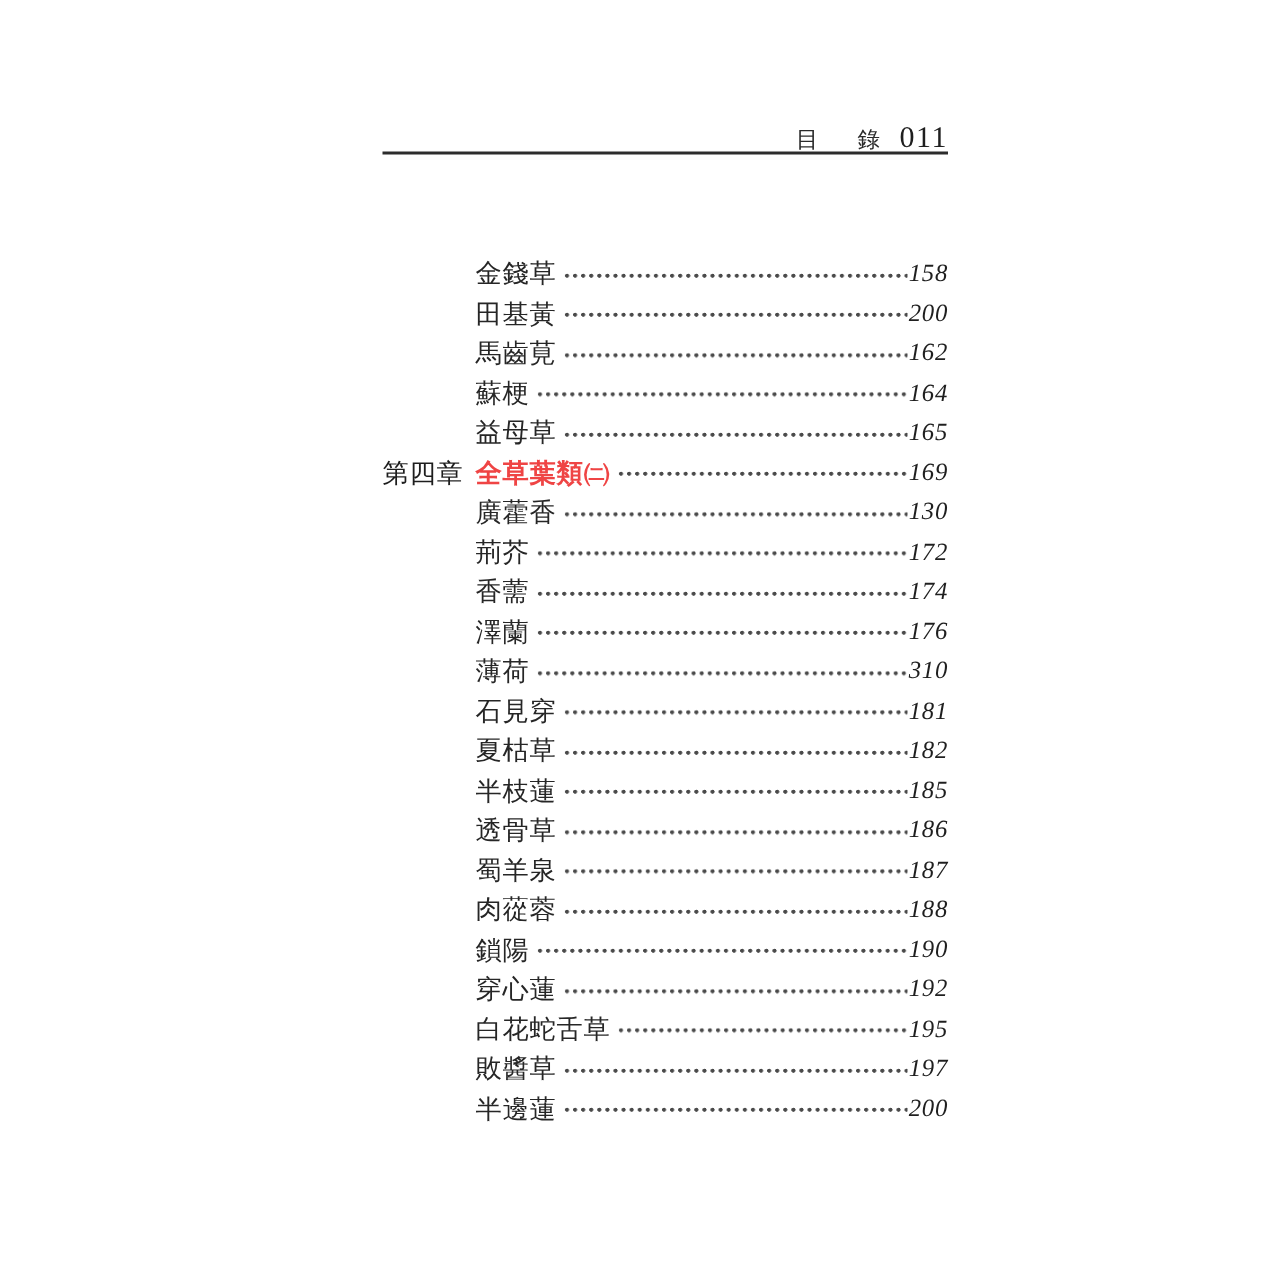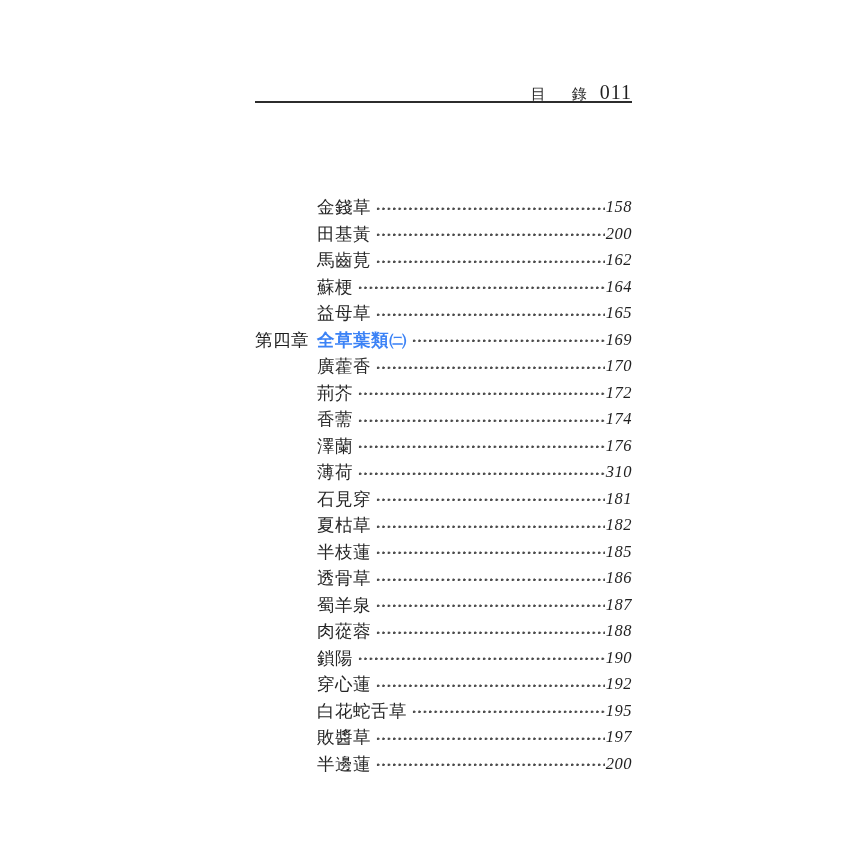--- a/index.html
+++ b/index.html
@@ -40,21 +40,21 @@
     position: absolute;
     top: 101px;
     left: 255px;
     width: 377px;
     height: 2px;
     background: #2c2c2c;
   }
   
   .toc {
     position: absolute;
-    top: 194px;
+    top: 169px;
     left: 255px;
     width: 377px;
   }
   .toc-row {
     display: flex;
     align-items: center;
     height: 26.5px;
     font-size: 17.5px;
     white-space: nowrap;
   }
@@ -65,21 +65,21 @@
     color: #1d1d1d;
     letter-spacing: 0.5px;
   }
   .entry-title {
     margin-right: 5px;
     letter-spacing: 0.5px;
     color: #262626;
   }
   .toc-row.bold .entry-title {
     font-weight: bold;
-    color: #3b82f6;
+    color: #ef4444;
   }
   .dot-leader {
     flex: 1 1 auto;
     height: 4px;
     align-self: center;
     margin-top: 3px;
     margin-right: 1px;
     background-image: radial-gradient(circle at 2px 1.8px, #4a4a4a 1.15px, rgba(0,0,0,0) 1.55px);
     background-size: 5.4px 4px;
     background-repeat: repeat-x;
@@ -139,21 +139,21 @@
       <div class="toc-row bold">
       <span class="chapter-cell">第四章</span>
       <span class="entry-title">全草葉類㈡</span>
       <span class="dot-leader"></span>
       <span class="page-num">169</span>
     </div>
       <div class="toc-row">
       <span class="chapter-cell"></span>
       <span class="entry-title">廣藿香</span>
       <span class="dot-leader"></span>
-      <span class="page-num">170</span>
+      <span class="page-num">130</span>
     </div>
       <div class="toc-row">
       <span class="chapter-cell"></span>
       <span class="entry-title">荊芥</span>
       <span class="dot-leader"></span>
       <span class="page-num">172</span>
     </div>
       <div class="toc-row">
       <span class="chapter-cell"></span>
       <span class="entry-title">香薷</span>

